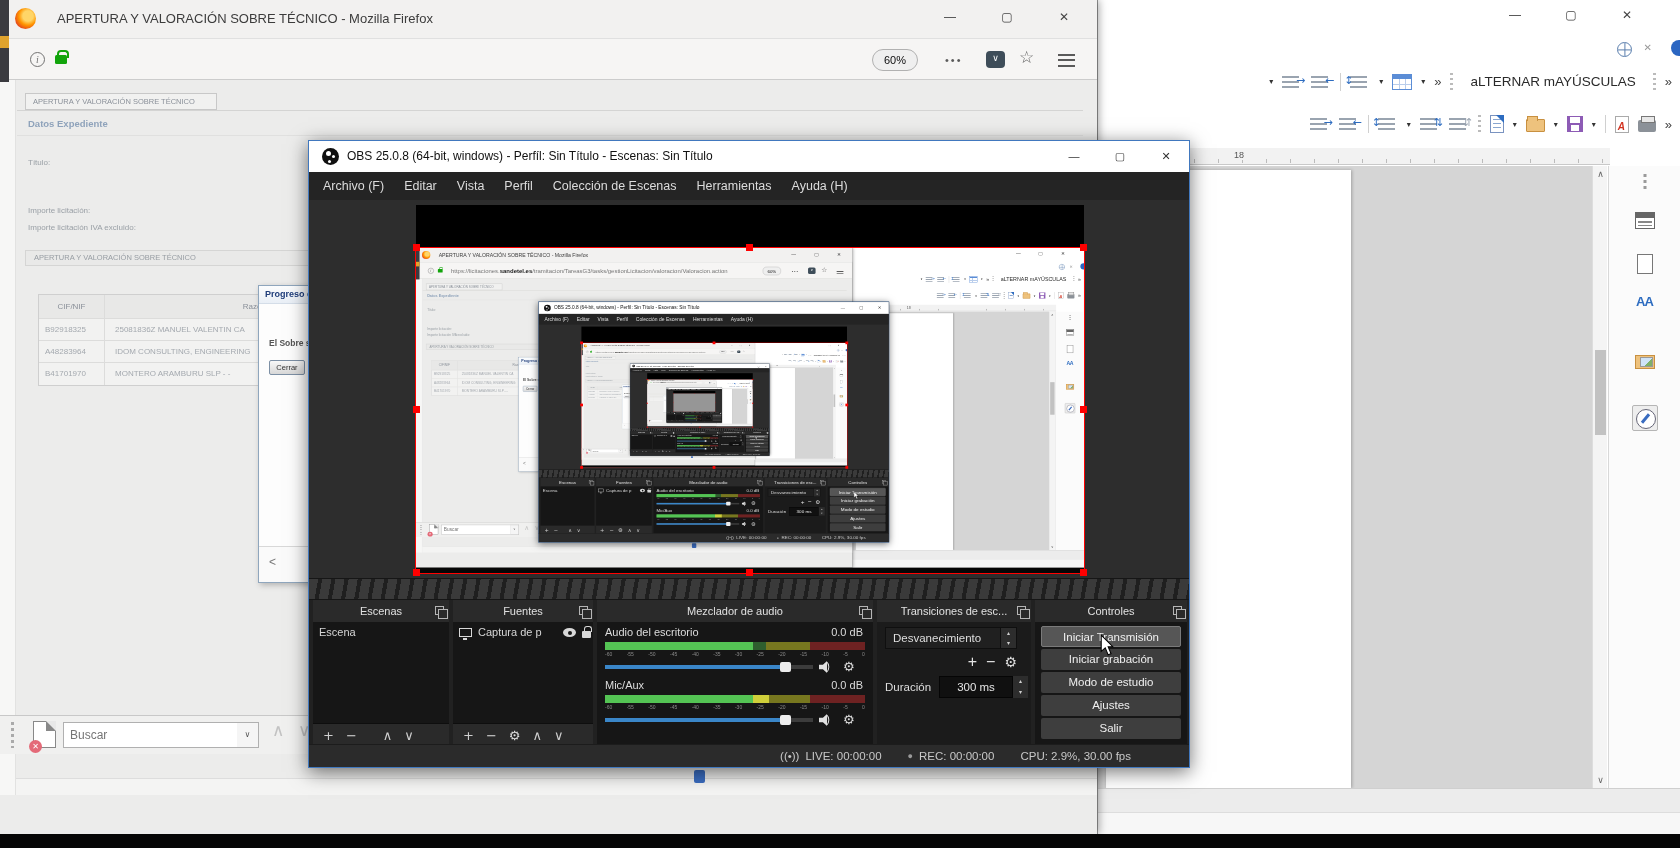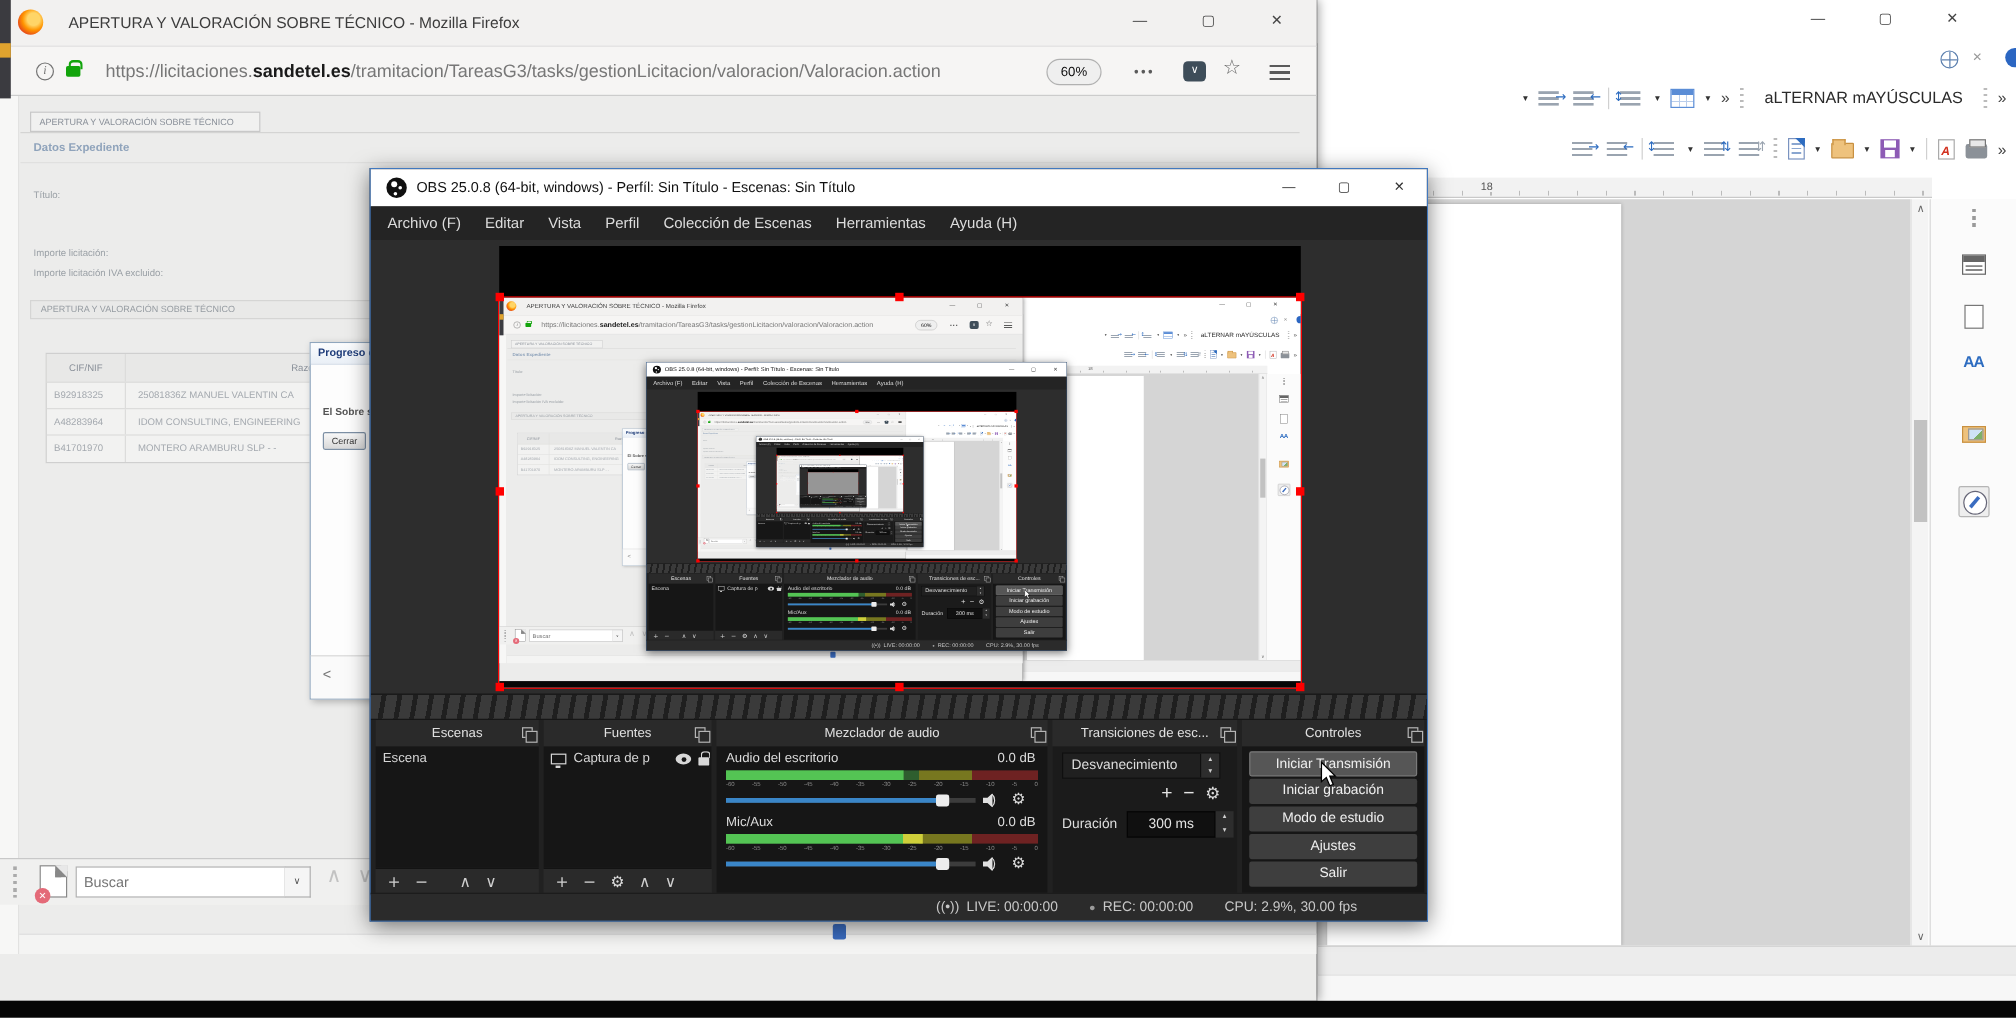--- a/index.html
+++ b/index.html
@@ -267,21 +267,20 @@
     <div class="ff-titlebar">
       <div class="ff-logo"></div>
       <div class="ff-title">APERTURA Y VALORACIÓN SOBRE TÉCNICO - Mozilla Firefox</div>
       <div class="ff-ctl" style="left:925px;">—</div>
       <div class="ff-ctl" style="left:982px;">▢</div>
       <div class="ff-ctl" style="left:1039px;">✕</div>
     </div>
     <div class="ff-navbar">
       <div class="ff-info">i</div>
       <div class="ff-lock"></div>
-      <div class="ff-url"><span>https://licitaciones.</span><b>sandetel.es</b><span>/tramitacion/TareasG3/tasks/gestionLicitacion/valoracion/Valoracion.action</span></div>
       <div class="ff-zoom">60%</div>
       <div class="ff-dots">•••</div>
       <div class="ff-pocket">∨</div>
       <div class="ff-star">☆</div>
       <div class="ff-menu"></div>
     </div>
 
     <div class="ff-page">
       <div class="ff-leftstrip"></div>
       <div class="ff-tab">APERTURA Y VALORACIÓN SOBRE TÉCNICO</div>

